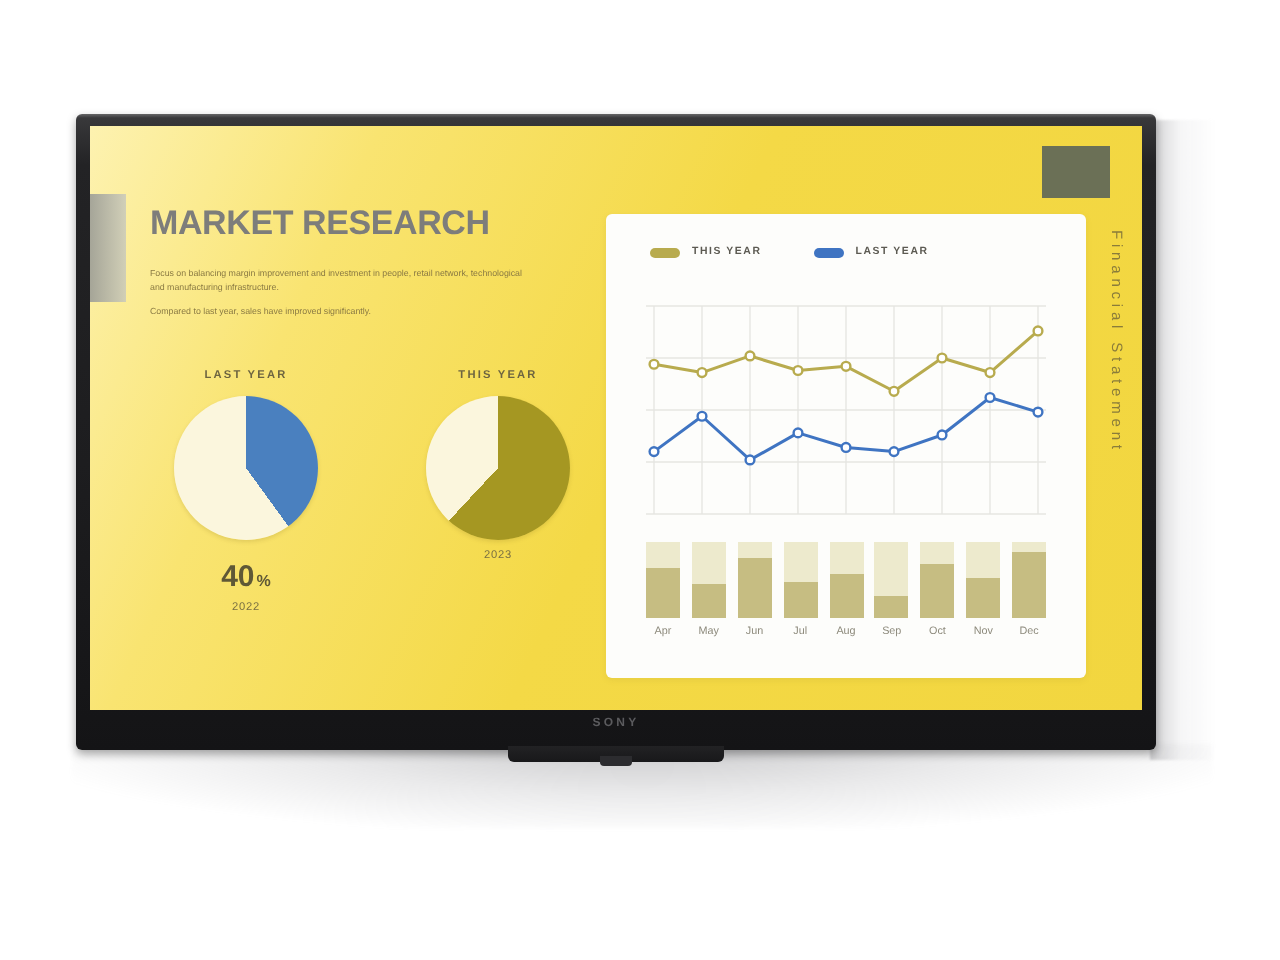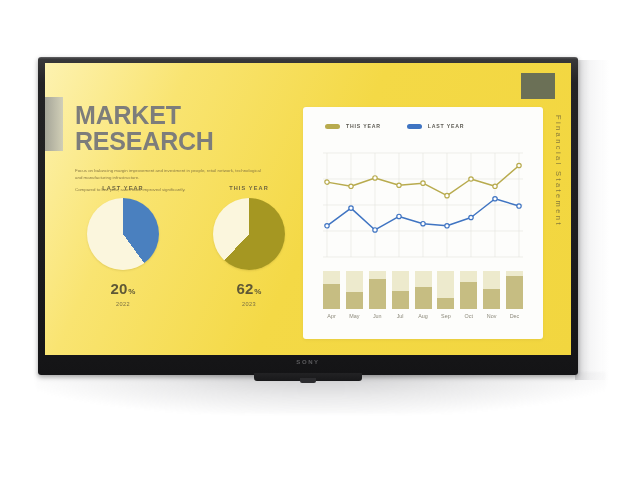--- a/index.html
+++ b/index.html
@@ -140,21 +140,21 @@
   }
 
   
   .left-col {
     position: absolute;
     left: 30px;
     top: 40px;
     width: 228px;
   }
   .title {
-    font-size: 25px;
+    font-size: 17px;
     font-weight: bold;
     letter-spacing: -0.2px;
     color: #7d7d7b;
     margin: 0 0 14px 0;
     line-height: 1.02;
     font-family: "Liberation Sans", sans-serif;
   }
   .subtitle {
     font-size: 10.5px;
     color: #7e7550;
@@ -336,31 +336,28 @@
           <h1 class="title">MARKET RESEARCH</h1>
           <p class="body-para">Focus on balancing margin improvement and investment in people, retail network, technological and manufacturing infrastructure.</p>
           <p class="body-para">Compared to last year, sales have improved significantly.</p>
         </div>
 
         <div class="pies">
           <div class="pie-block">
             <div class="pie-caption">LAST YEAR</div>
             <div class="pie pie-last"></div>
             <div class="pie-value">
-              <span>20</span><span class="pct">%</span>
+              <span>40</span><span class="pct">%</span>
             </div>
             <div class="pie-year">2022</div>
           </div>
 
           <div class="pie-block">
             <div class="pie-caption">THIS YEAR</div>
             <div class="pie pie-this"></div>
-            <div class="pie-value">
-              <span>62</span><span class="pct">%</span>
-            </div>
             <div class="pie-year">2023</div>
           </div>
         </div>
 
         <div class="card">
           <div class="legend">
             <div class="legend-item">
               <span class="legend-swatch sw-this"></span>
               <span class="legend-label">THIS YEAR</span>
             </div>

